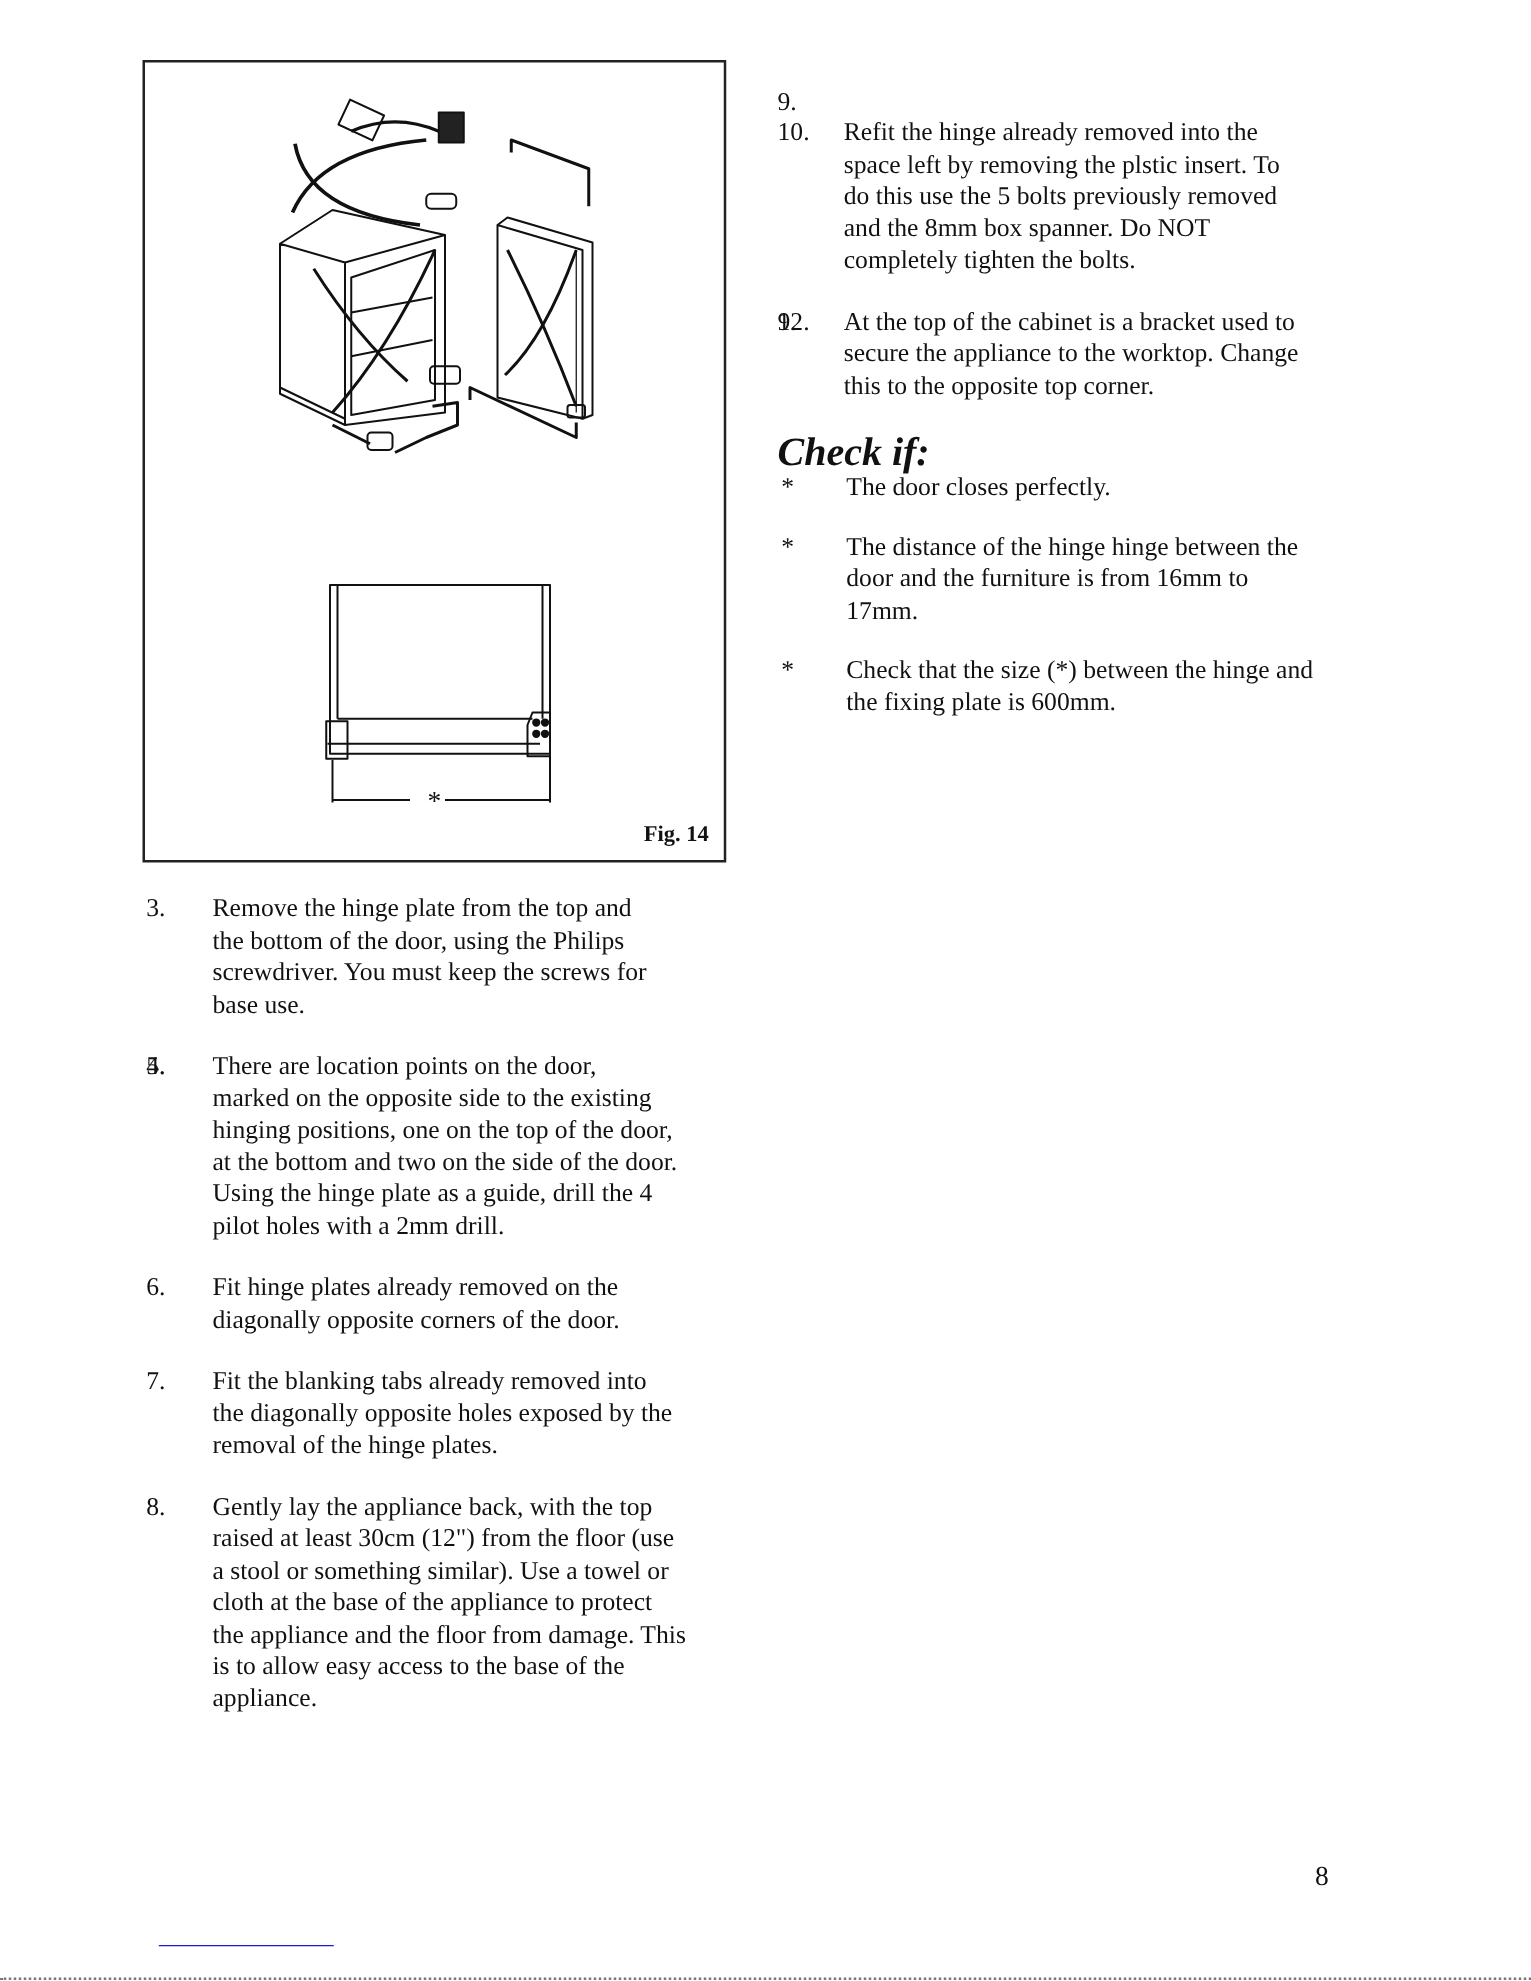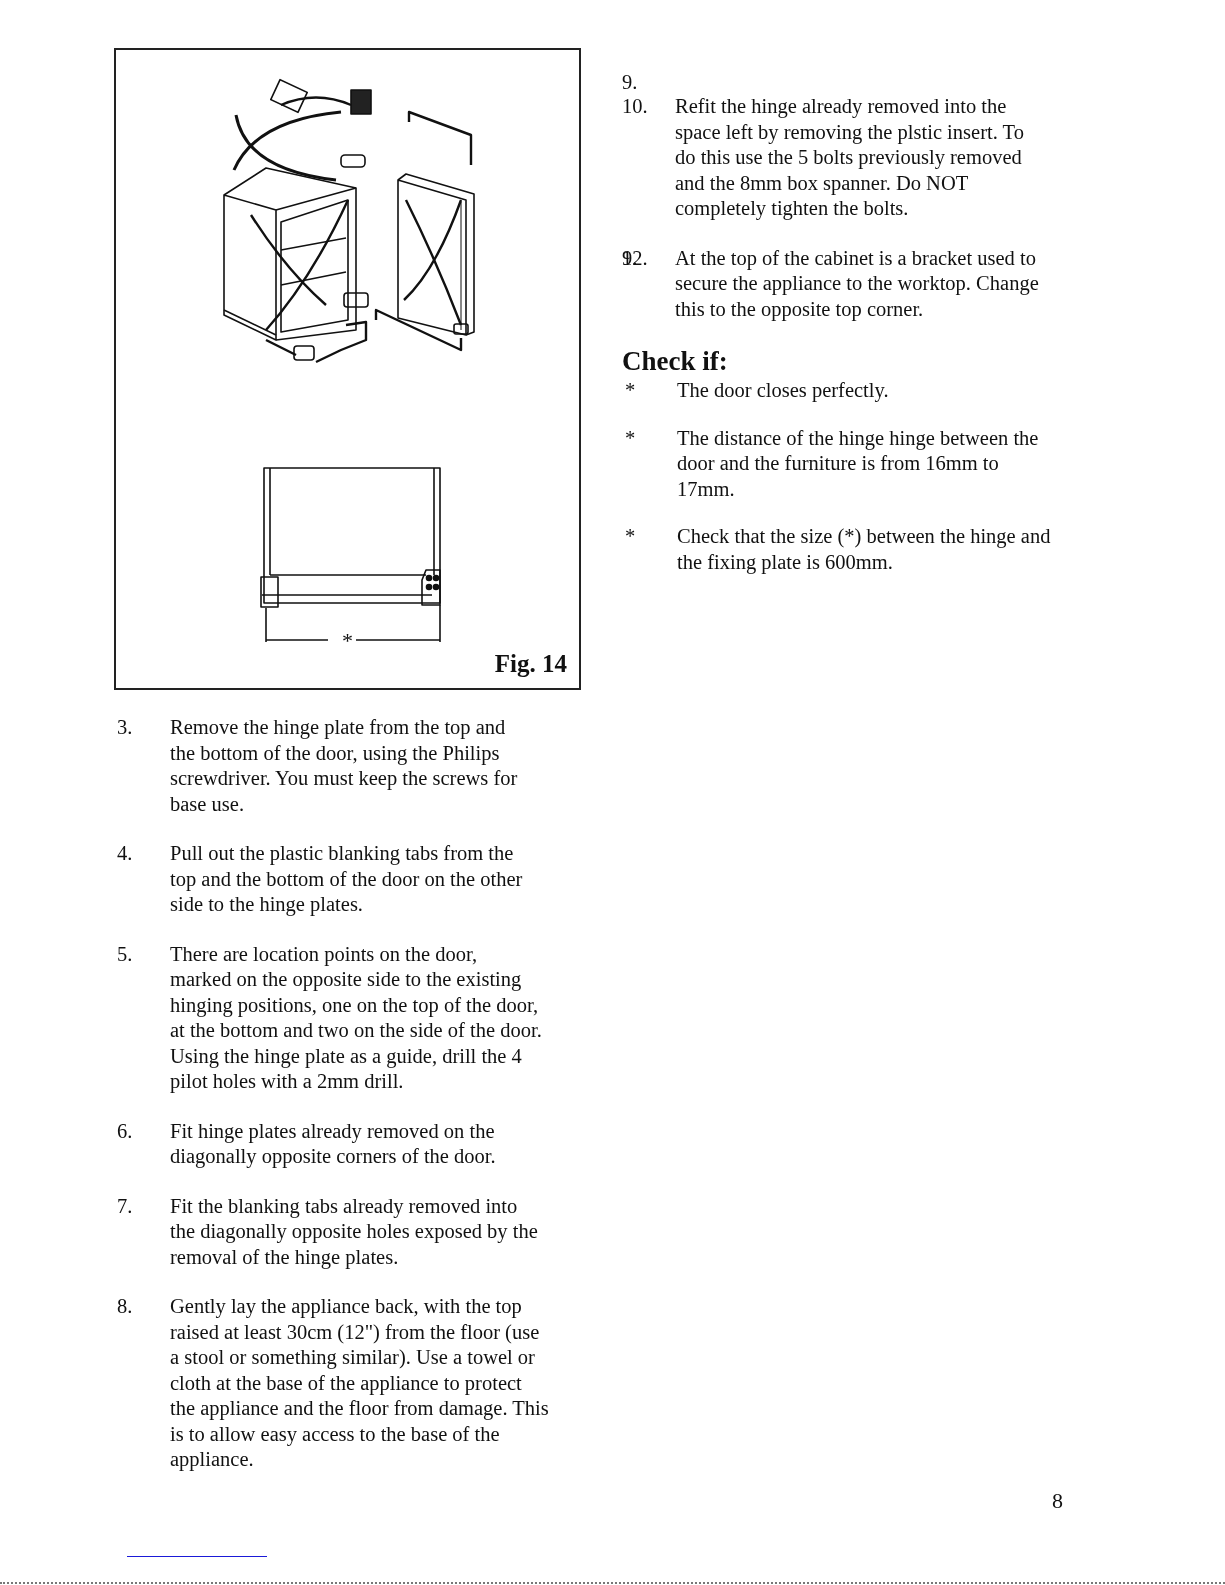--- a/index.html
+++ b/index.html
@@ -7,30 +7,30 @@
     width: 1225px; height: 1585px; position: relative; overflow: hidden;
     font-family: "Liberation Serif", "DejaVu Serif", serif; color: #111;
   }
   .figure-box {
     position: absolute; left: 114px; top: 48px; width: 467px; height: 642px;
     border: 2px solid #222; box-sizing: border-box;
   }
   .figure-box svg { position: absolute; left: 0; top: 0; }
   .fig-caption {
     position: absolute; right: 12px; bottom: 10px;
-    font-weight: bold; font-size: 25px; font-family: "Liberation Serif", serif;
+    font-weight: bold; font-size: 18px; font-family: "Liberation Serif", serif;
   }
   .col { position: absolute; font-size: 20.5px; line-height: 25.5px; }
   .col.left { left: 117px; top: 715px; width: 510px; }
   .col.right { left: 622px; top: 70px; width: 500px; }
   .step { position: relative; padding-left: 53px; margin-bottom: 24px; }
   .step .num { position: absolute; left: 0; top: 0; }
   .step .txt { white-space: pre-line; display: block; }
   .check-heading {
-    font-weight: bold; font-size: 27px; line-height: 30px; margin: 6px 0 2px 0;
+    font-weight: bold; font-size: 32px; line-height: 30px; margin: 6px 0 2px 0; font-style: italic;
   }
   .bullet { position: relative; padding-left: 55px; margin-bottom: 22px; }
   .bullet .mark { position: absolute; left: 3px; top: 0; }
   .page-number {
     position: absolute; left: 1052px; top: 1488px; font-size: 22px;
   }
   .footer-link {
     position: absolute; left: 127px; top: 1556px; width: 140px; height: 0;
     border-top: 1.5px solid #1a1ad8;
   }
@@ -105,23 +105,20 @@
 <div class="col left">
   <div class="step">
     <span class="num">3.</span>
     <span class="txt">Remove the hinge plate from the top and
 the bottom of the door, using the Philips
 screwdriver. You must keep the screws for
 base use.</span>
   </div>
   <div class="step">
     <span class="num">4.</span>
-    <span class="txt">Pull out the plastic blanking tabs from the
-top and the bottom of the door on the other
-side to the hinge plates.</span>
   </div>
   <div class="step">
     <span class="num">5.</span>
     <span class="txt">There are location points on the door,
 marked on the opposite side to the existing
 hinging positions, one on the top of the door,
 at the bottom and two on the side of the door.
 Using the hinge plate as a guide, drill the 4
 pilot holes with a 2mm drill.</span>
   </div>

